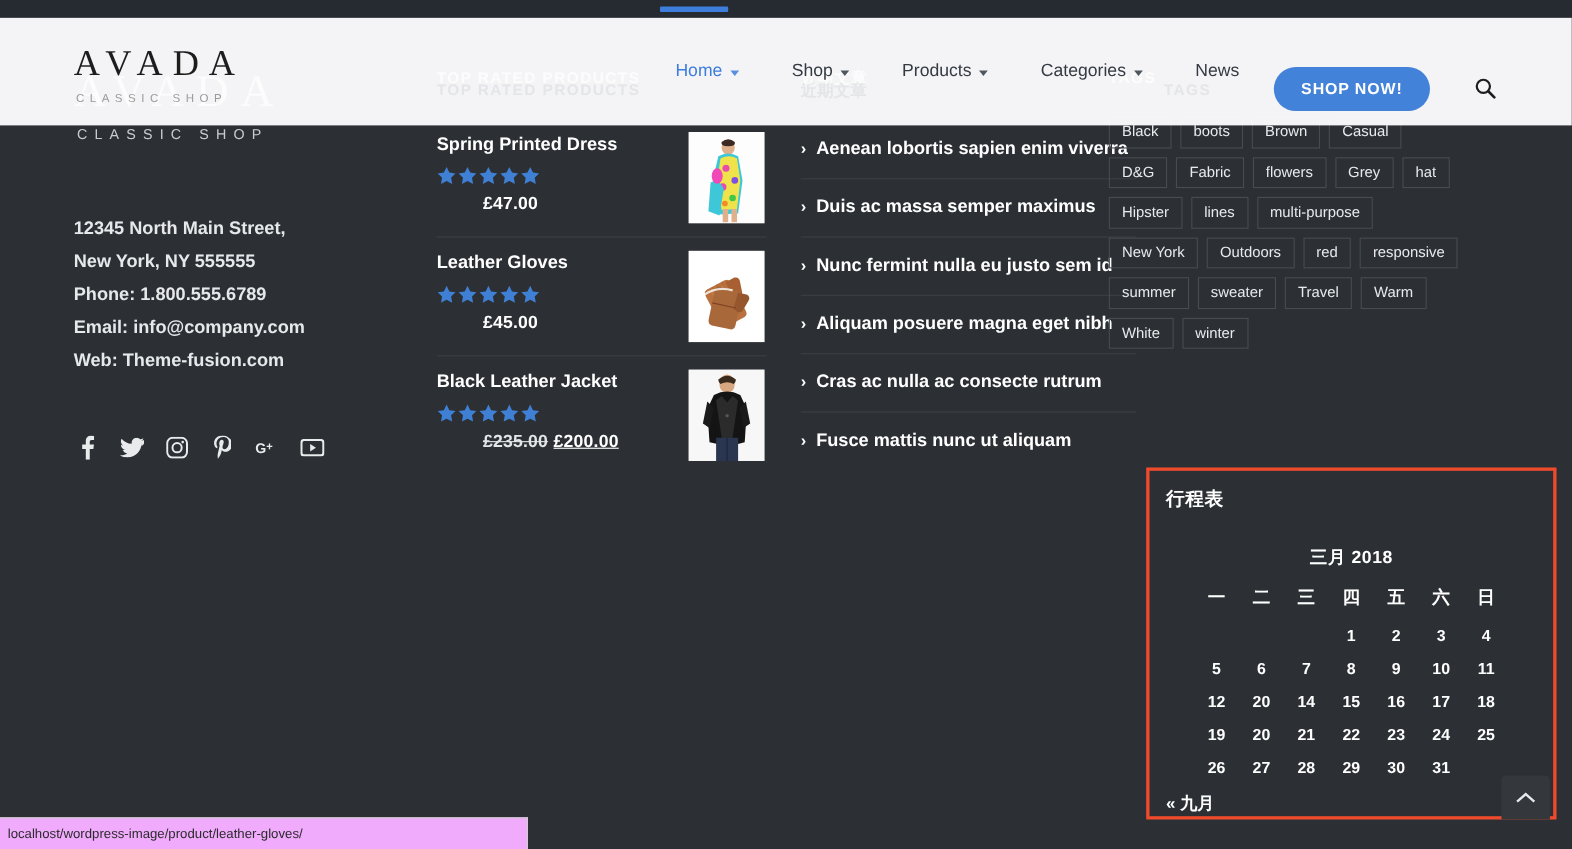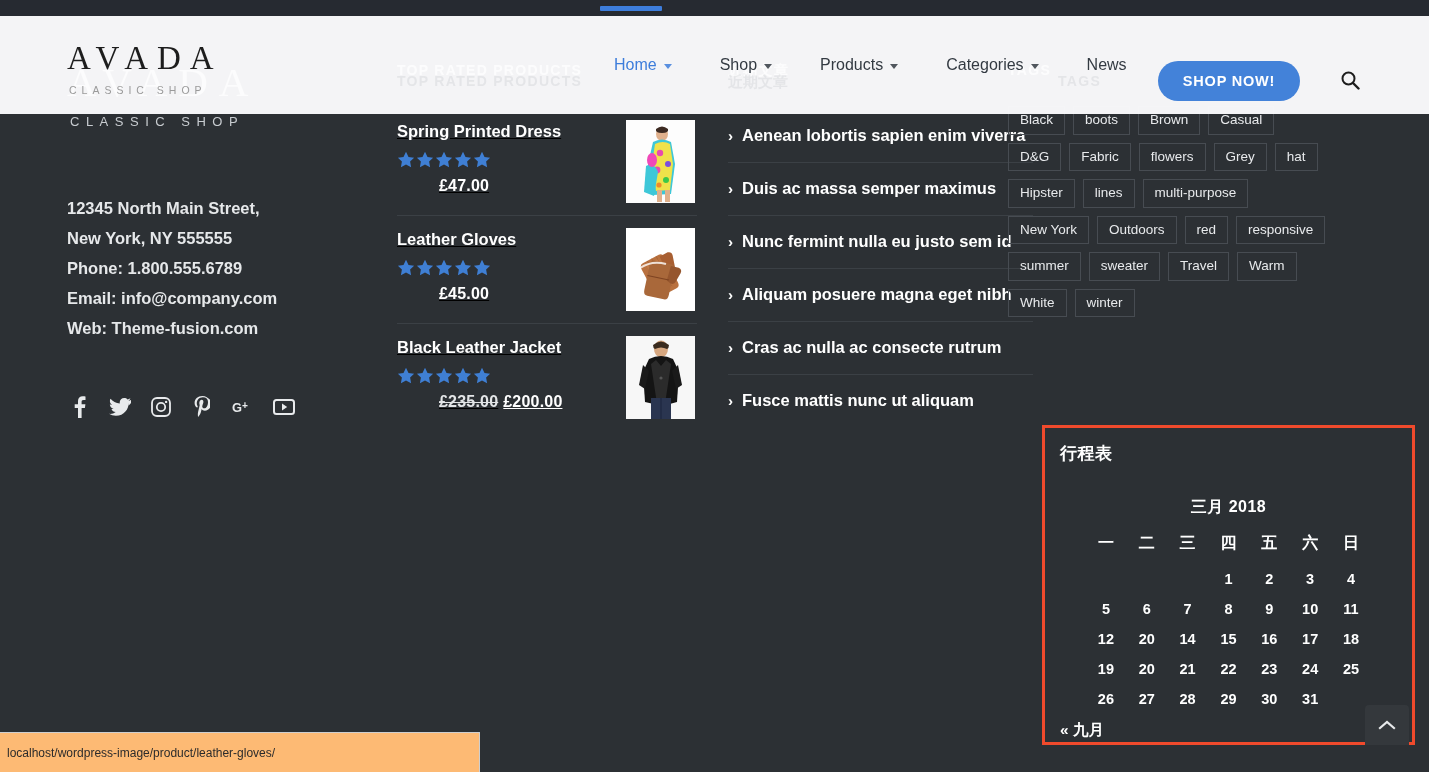--- a/index.html
+++ b/index.html
@@ -94,21 +94,21 @@
   .wtitle {
     color: #ffffff;
     font-size: 14px;
     letter-spacing: 1.3px;
     font-weight: 700;
     text-transform: uppercase;
   }
 
   
   .col-products { left: 397px; top: 62px; width: 300px; }
-  .prod-list { margin-top: 30px; text-decoration: underline; }
+  .prod-list { margin-top: 30px; }
   .prod {
     position: relative;
     min-height: 108px;
     padding: 14px 0 16px 0;
     border-bottom: 1px solid #3b4045;
   }
   .prod:last-child { border-bottom: none; }
   .prod .pname {
     color: #ffffff;
     font-size: 16.5px;
@@ -311,22 +311,22 @@
     letter-spacing: 1.3px;
     text-transform: uppercase;
     pointer-events: none;
     white-space: nowrap;
   }
 
   
   .statusbar {
     position: absolute;
     left: 0; bottom: 0;
-    width: 480px; height: 40px;
-    background: #fdba74;
+    width: 480px; height: 29px;
+    background: #f0abfc;
     border-top: 1px solid #cfcfcf;
     border-right: 1px solid #cfcfcf;
     color: #2b2b2b;
     font-size: 12px;
     display: flex; align-items: center;
     padding-left: 7px;
     z-index: 70;
     white-space: nowrap;
     overflow: hidden;
   }

